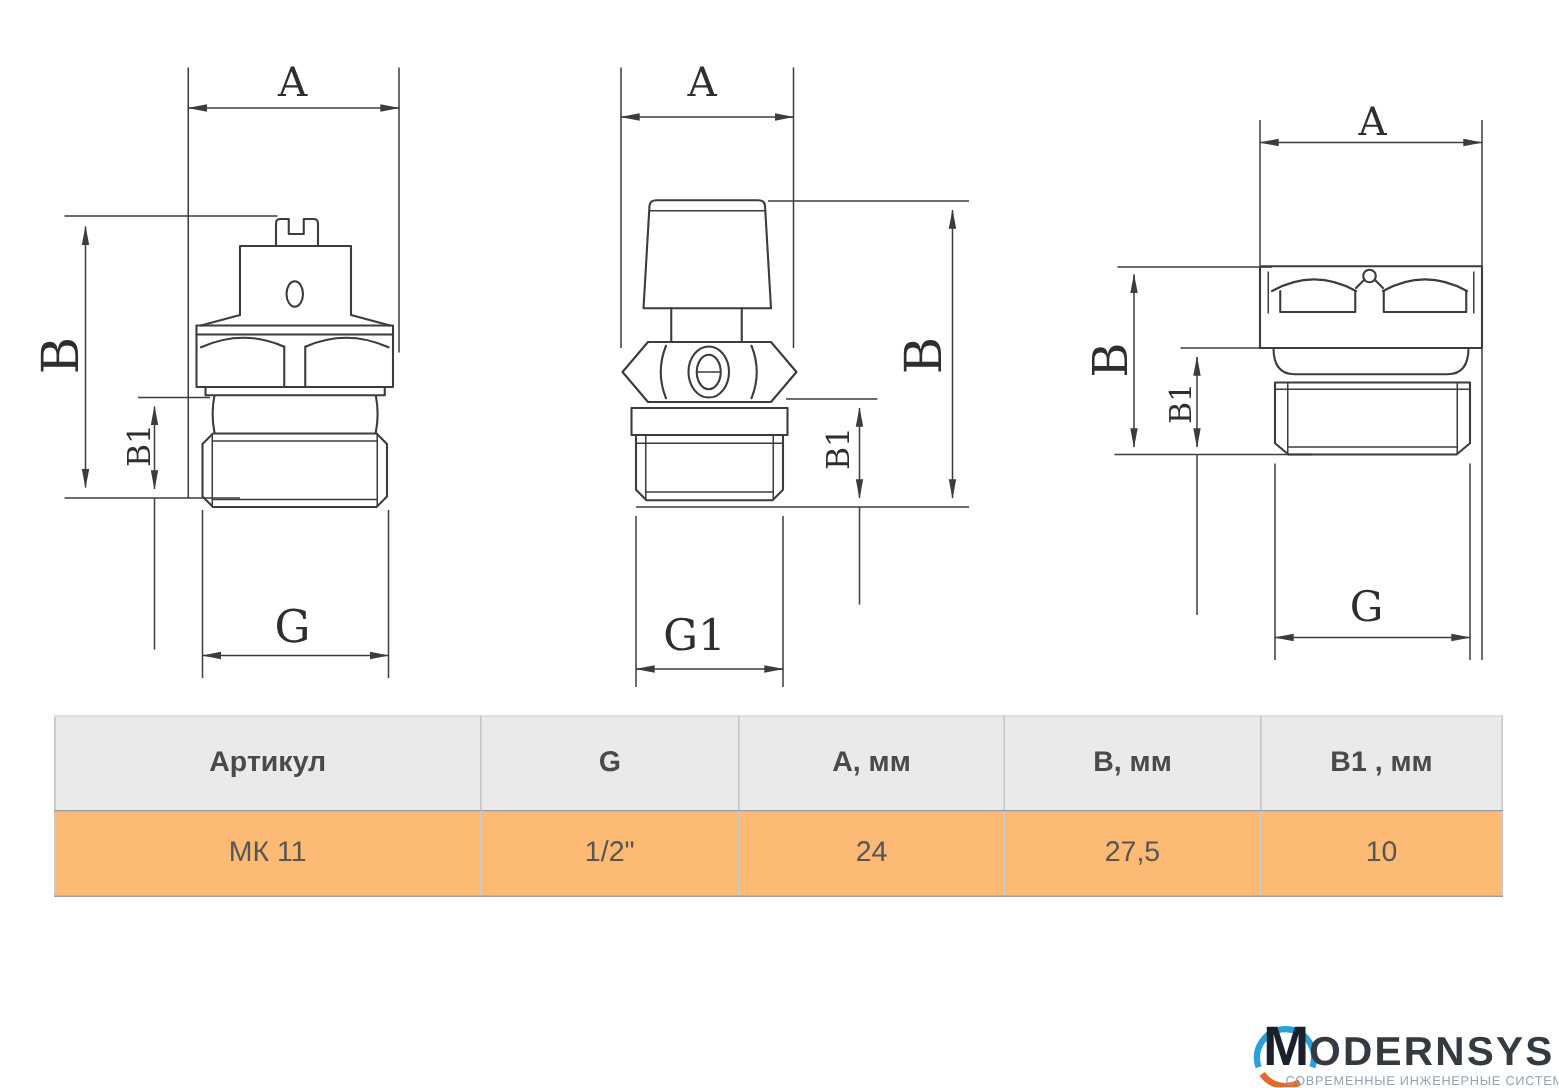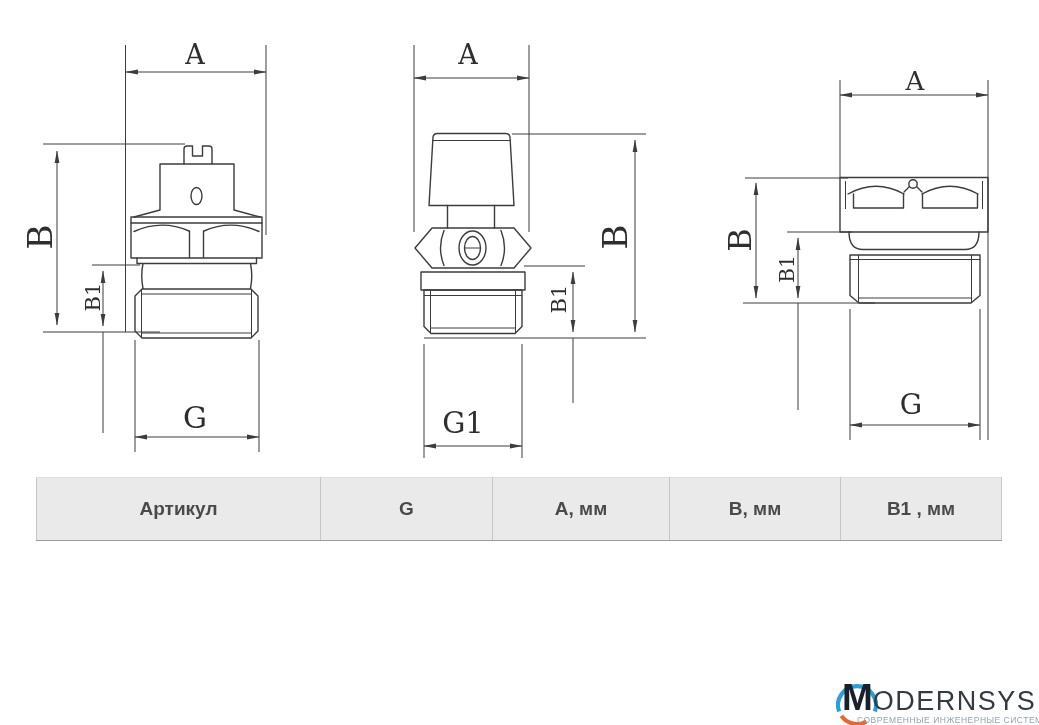--- a/index.html
+++ b/index.html
@@ -16,21 +16,21 @@
   table.specs th{background:#eaeaea;height:60px;font-size:19px;font-weight:bold;color:#4a4a4a;
               text-align:center;border:1px solid #c6c6c6;border-top:1px solid #dedede;
               border-bottom:1px solid #9c9c9c;}
   table.specs td{height:54px;font-size:19px;color:#565656;text-align:center;
               border:1px solid #c9c9c9;border-bottom:1px solid #9f9f9f;}
 
   .logo{position:absolute;left:830px;top:681px;width:209px;height:44px;}
   .logo-mark{position:absolute;left:3px;top:0px;}
   .logo-text{position:absolute;left:12px;top:0;white-space:nowrap;}
   .logo-m{font-size:37px;line-height:34px;font-weight:bold;color:#1a202b;vertical-align:baseline;}
-  .logo-rest{font-size:27px;line-height:34px;font-weight:normal;color:#343a42;letter-spacing:1.5px;vertical-align:baseline;}
+  .logo-rest{font-size:27px;line-height:34px;font-weight:bold;color:#343a42;letter-spacing:1.5px;vertical-align:baseline;}
   .logo-tagline{position:absolute;left:27px;top:34px;font-size:8.5px;letter-spacing:0.5px;
                 color:#92a4b2;white-space:nowrap;}
 </style>
 </head>
 <body>
 
 <div class="page">
 
   <svg class="drawings" width="1039" height="725" viewBox="0 0 1039 725">
     <defs>
@@ -138,20 +138,27 @@
     <thead>
       <tr>
         <th>Артикул</th>
         <th>G</th>
         <th>А, мм</th>
         <th>В, мм</th>
         <th>В1 , мм</th>
       </tr>
     </thead>
     <tbody>
+      <tr>
+        <td>МК 11</td>
+        <td>1/2"</td>
+        <td>24</td>
+        <td>27,5</td>
+        <td>10</td>
+      </tr>
     </tbody>
   </table>
 
   <div class="logo">
     <svg class="logo-mark" width="48" height="48" viewBox="0 0 48 48">
       <path d="M6.1,30.5 A19,19 0 1 1 41.9,30.5" fill="none" stroke="#2aa0da" stroke-width="4.2"></path>
       <path d="M8.4,34.9 A19,19 0 0 0 33.5,40.5" fill="none" stroke="#e4692e" stroke-width="4.2"></path>
     </svg>
     <div class="logo-text">
       <span class="logo-m">M</span><span class="logo-rest">ODERNSYS</span>

